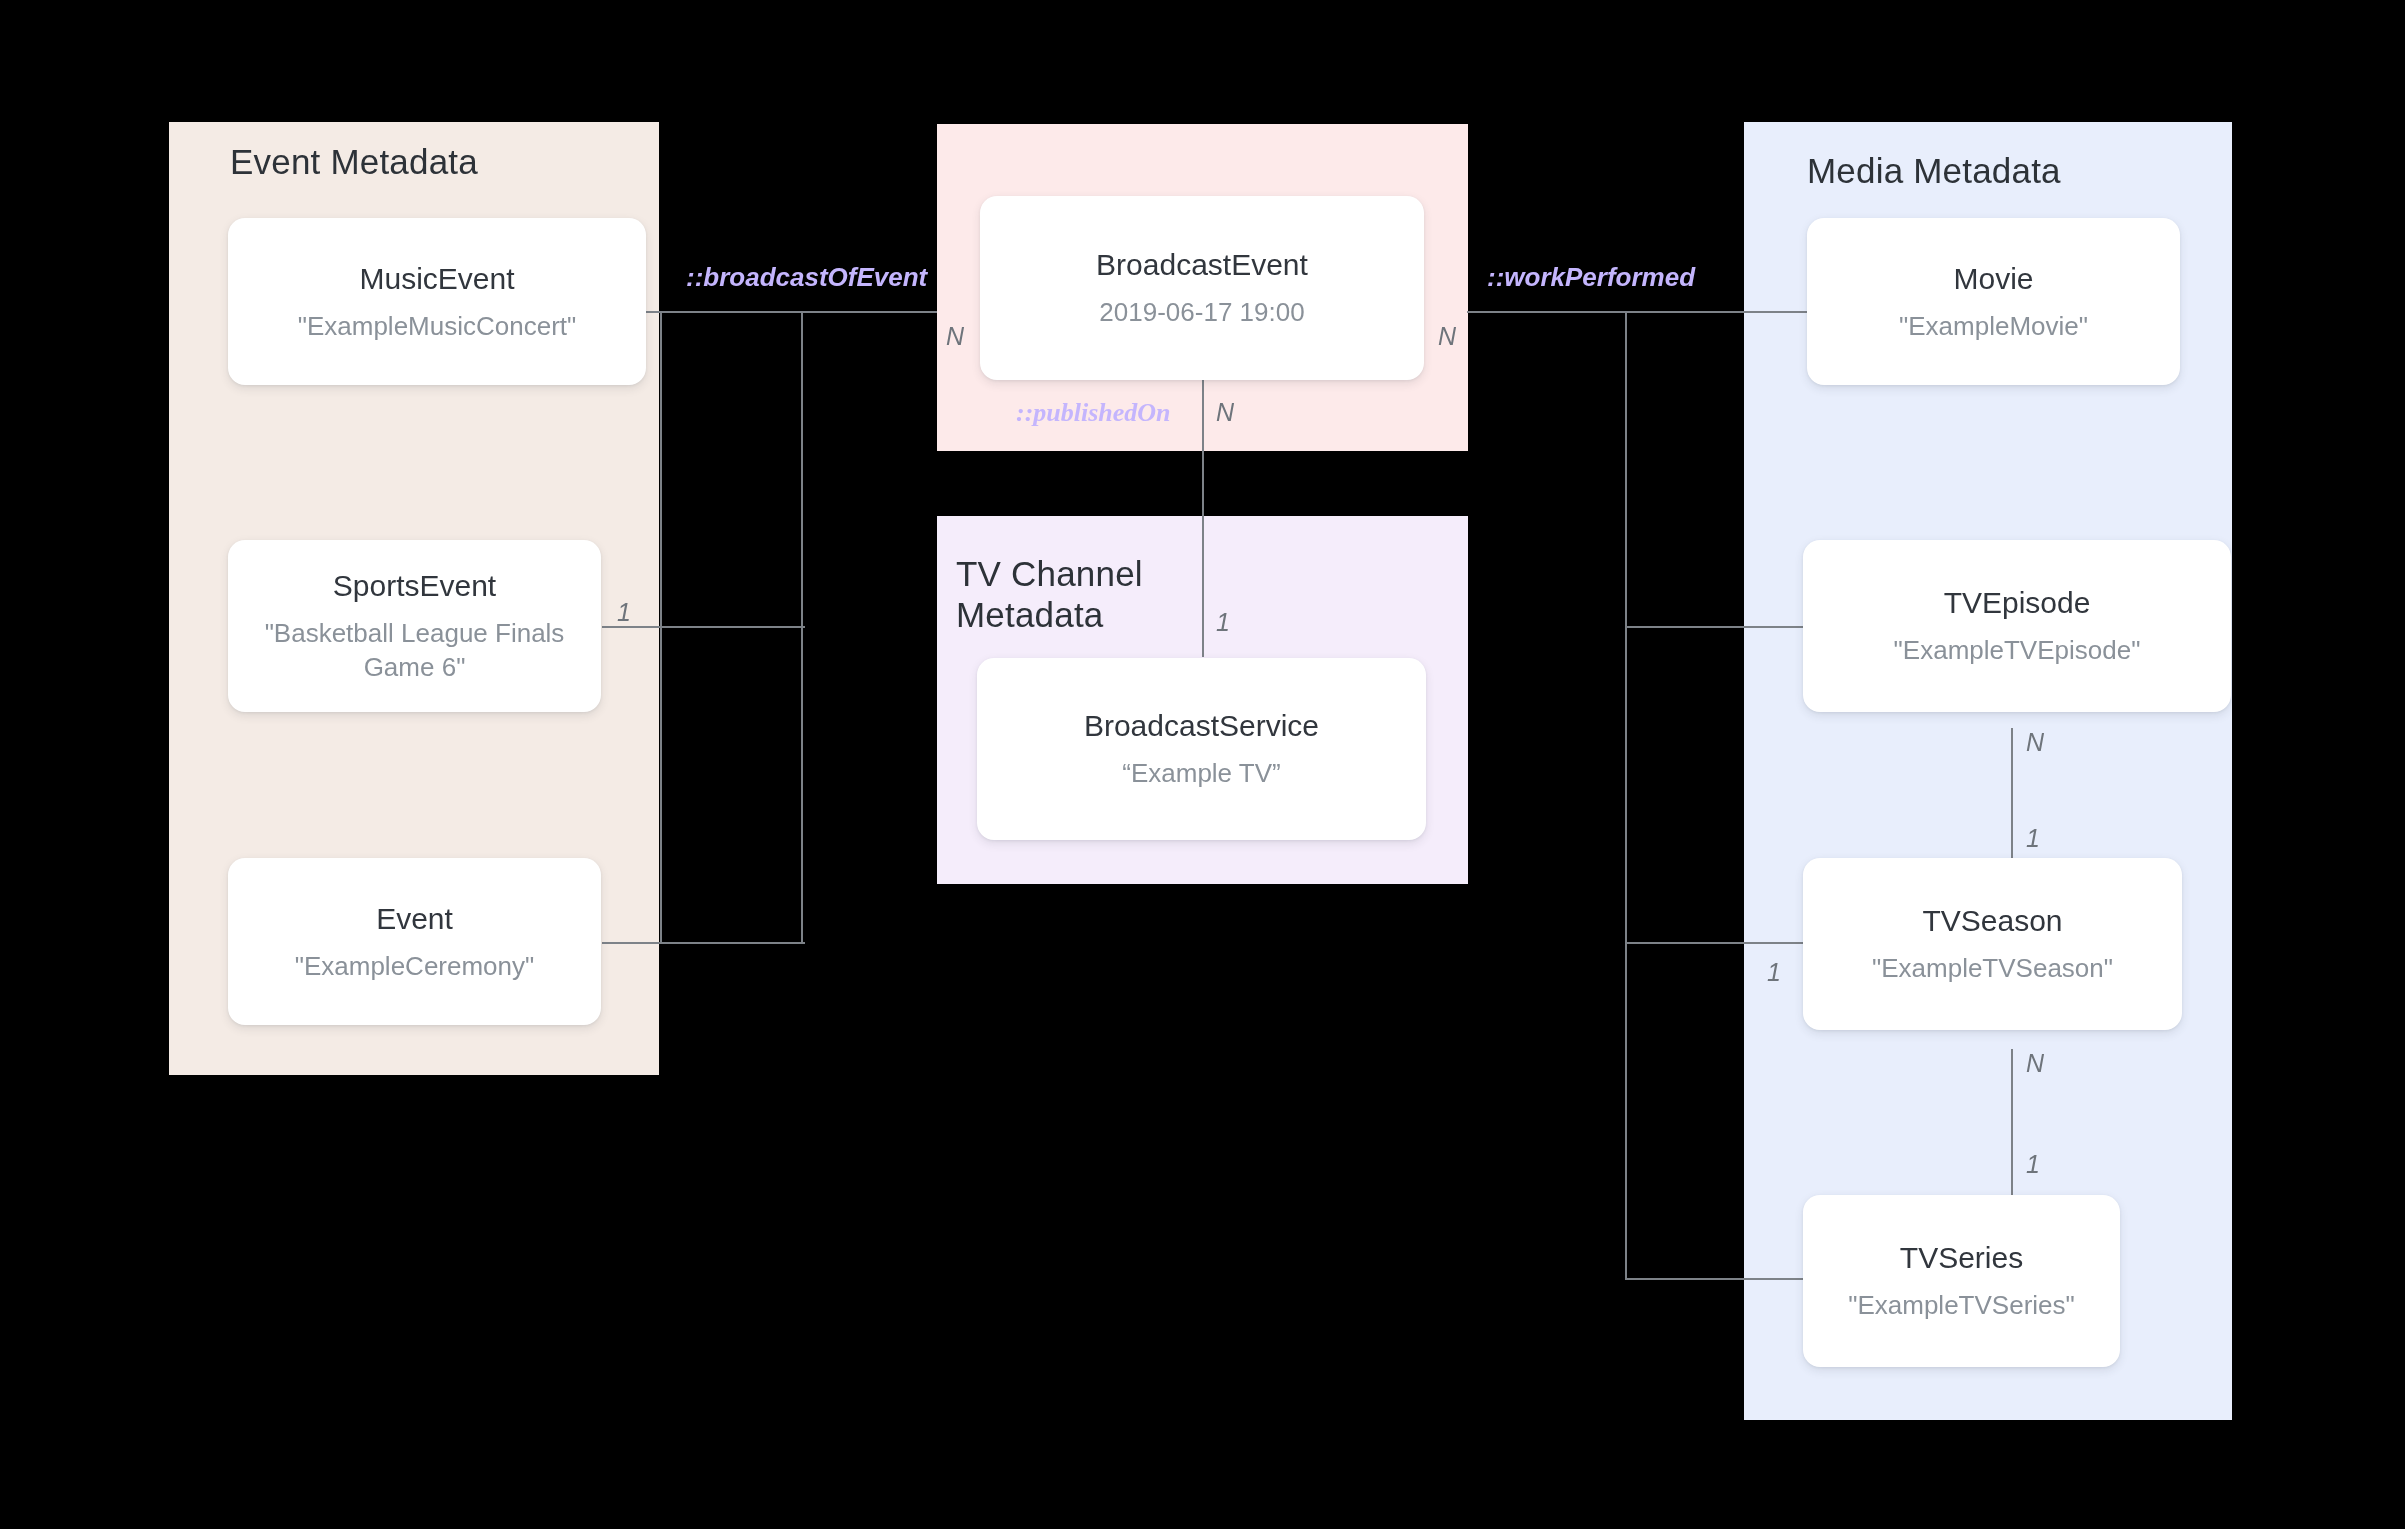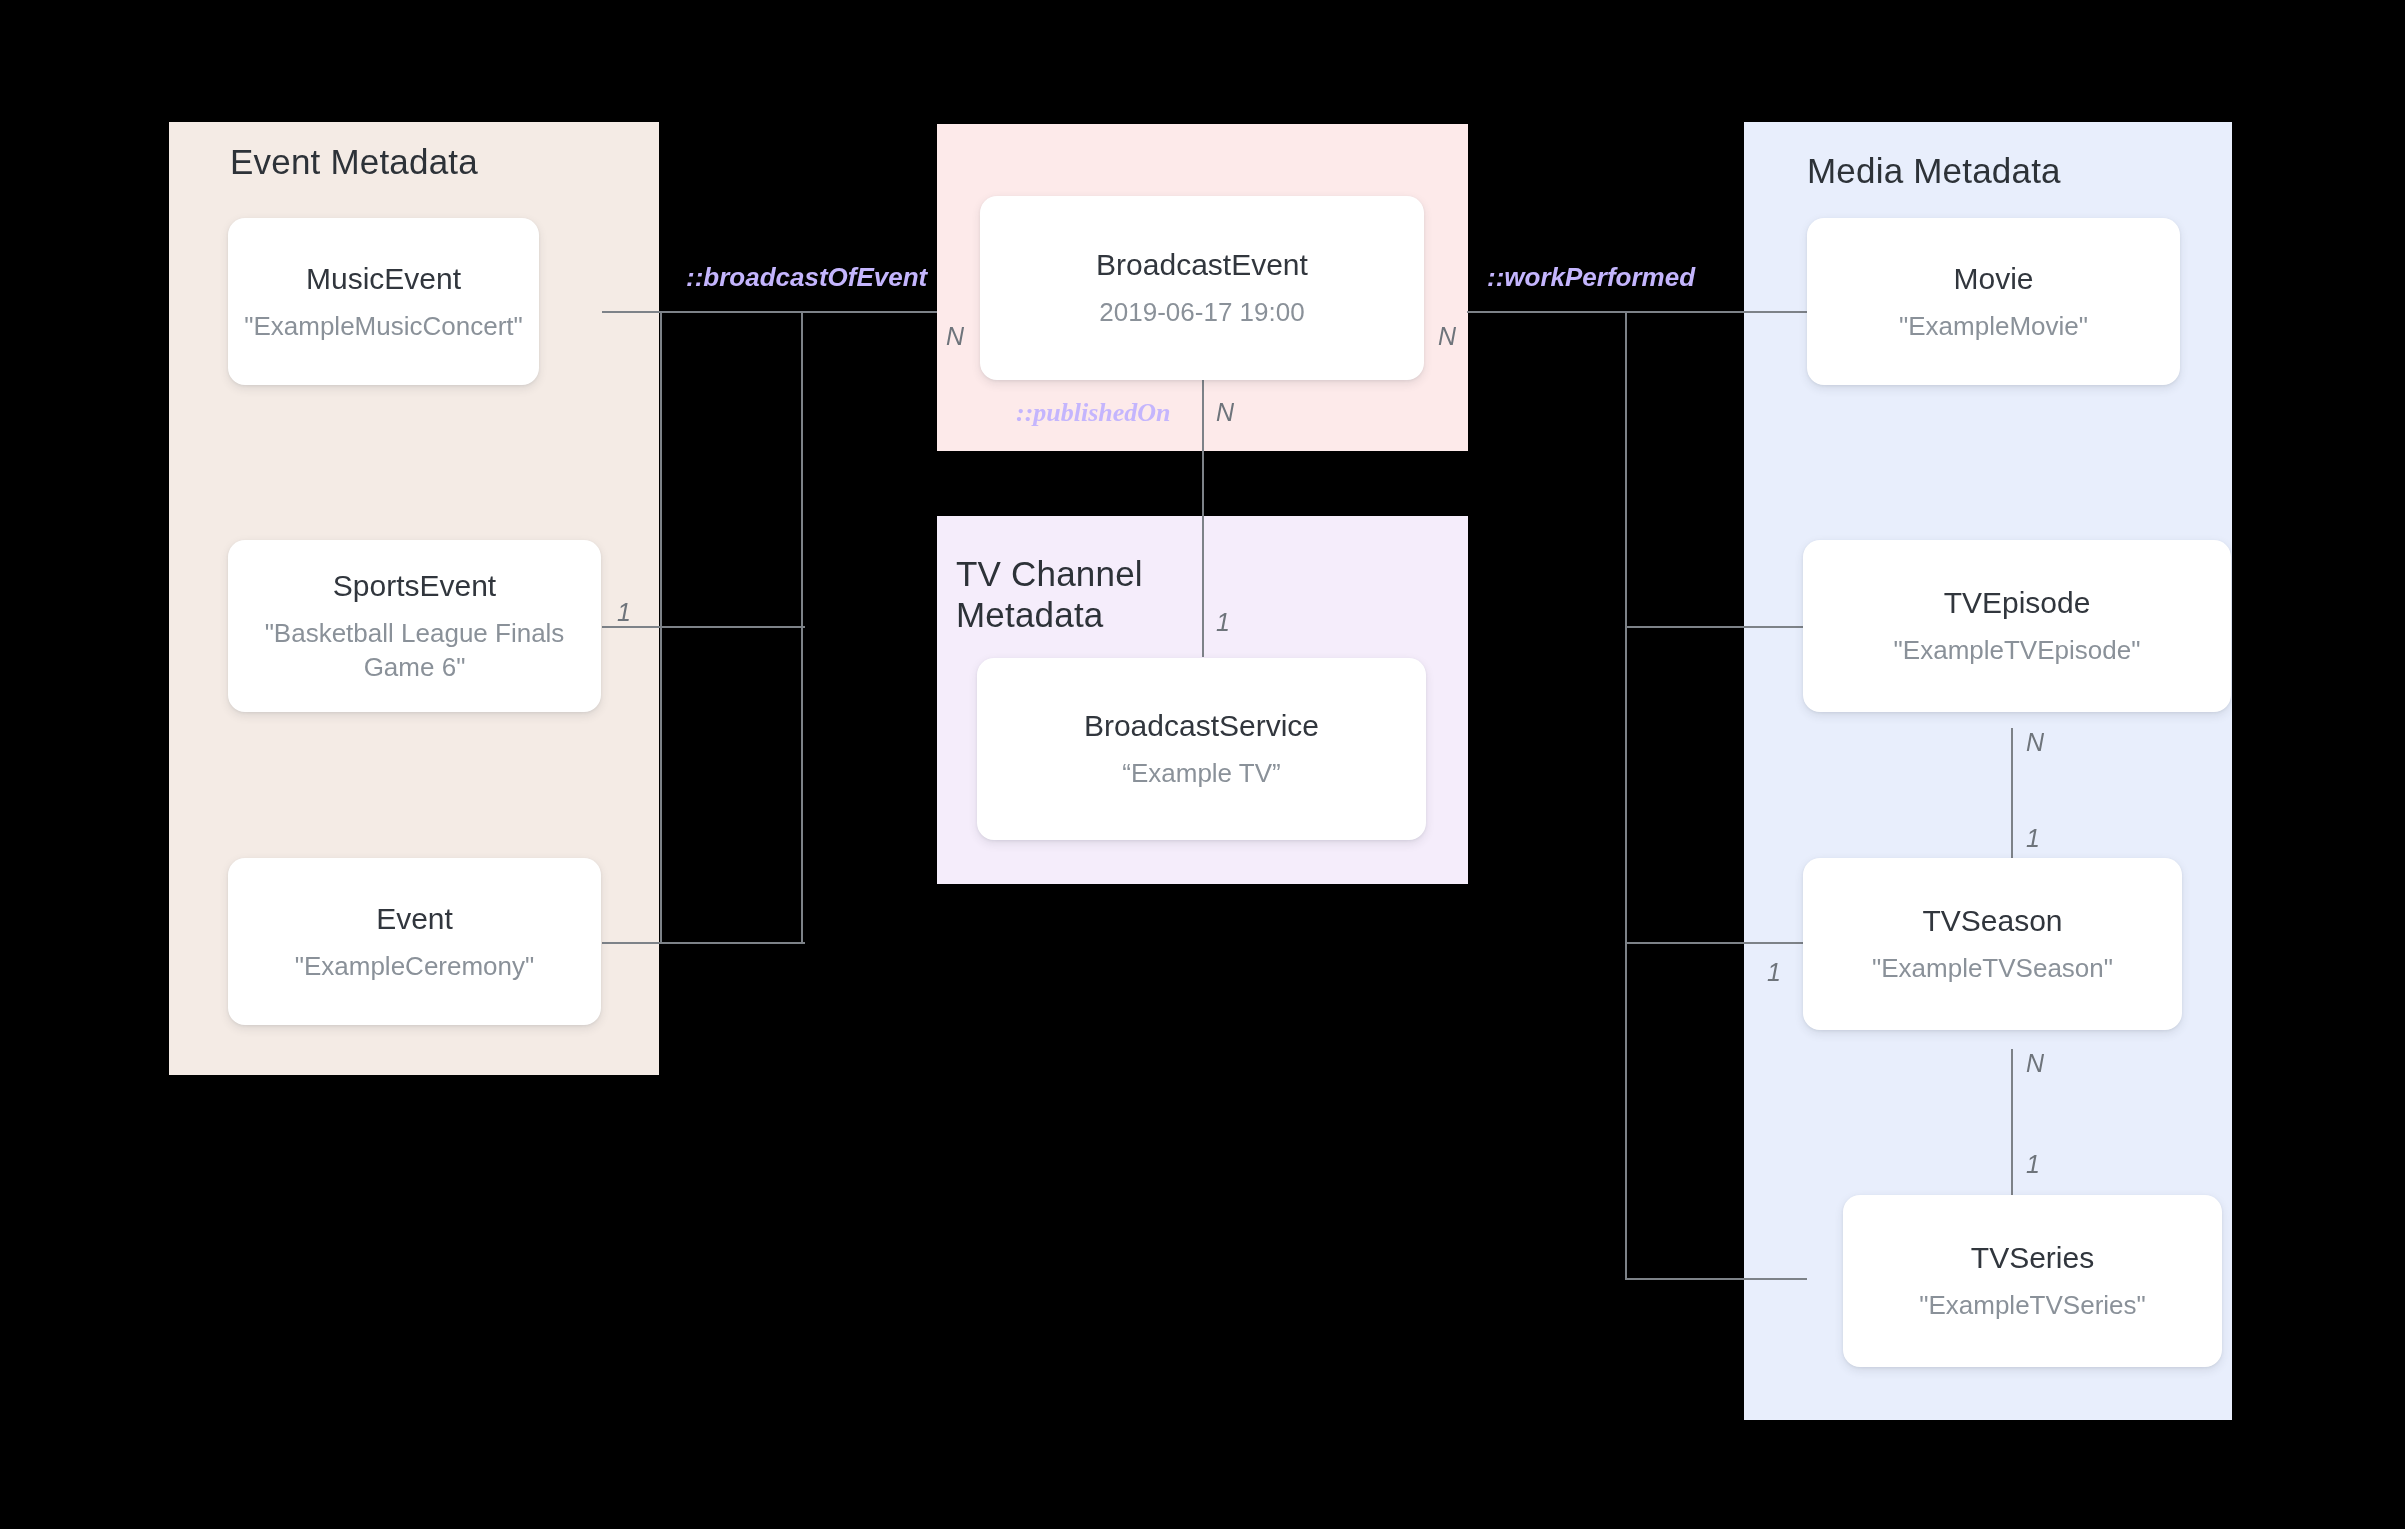--- a/index.html
+++ b/index.html
@@ -114,21 +114,21 @@
 
   <div class="edge-v" style="left:2011px; top:1049px; height:153px;"></div>
 
   <div class="panel-title" style="left:230px; top:141px;">Event Metadata</div>
 
   <div class="panel-title" style="left:956px; top:553px; width:220px;">TV Channel
 Metadata</div>
 
   <div class="panel-title" style="left:1807px; top:150px;">Media Metadata</div>
 
-  <div class="node" style="left:228px; top:218px; width:311px; height:167px;">
+  <div class="node" style="left:228px; top:218px; width:418px; height:167px;">
     <div class="node-title">MusicEvent</div>
     <div class="node-value">"ExampleMusicConcert"</div>
   </div>
 
   <div class="node" style="left:228px; top:540px; width:373px; height:172px;">
     <div class="node-title">SportsEvent</div>
     <div class="node-value" style="max-width:315px;">"Basketball League Finals Game 6"</div>
   </div>
 
   <div class="node" style="left:228px; top:858px; width:373px; height:167px;">
@@ -154,21 +154,21 @@
   <div class="node" style="left:1803px; top:540px; width:428px; height:172px;">
     <div class="node-title">TVEpisode</div>
     <div class="node-value">"ExampleTVEpisode"</div>
   </div>
 
   <div class="node" style="left:1803px; top:858px; width:379px; height:172px;">
     <div class="node-title">TVSeason</div>
     <div class="node-value">"ExampleTVSeason"</div>
   </div>
 
-  <div class="node" style="left:1843px; top:1195px; width:379px; height:172px;">
+  <div class="node" style="left:1803px; top:1195px; width:317px; height:172px;">
     <div class="node-title">TVSeries</div>
     <div class="node-value">"ExampleTVSeries"</div>
   </div>
 
   <div class="edge-label" style="left:686px; top:262px;">::broadcastOfEvent</div>
 
   <div class="edge-label" style="left:1487px; top:262px;">::workPerformed</div>
 
   <div class="edge-label" style="left:1016px; top:398px;font-family:Liberation Serif, serif;">::publishedOn</div>
 

